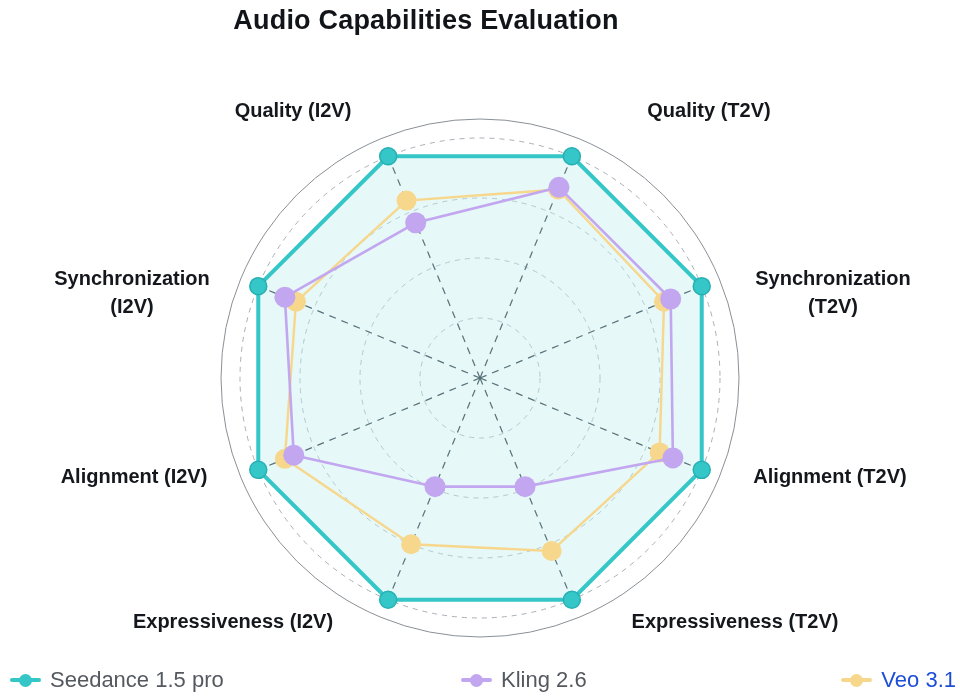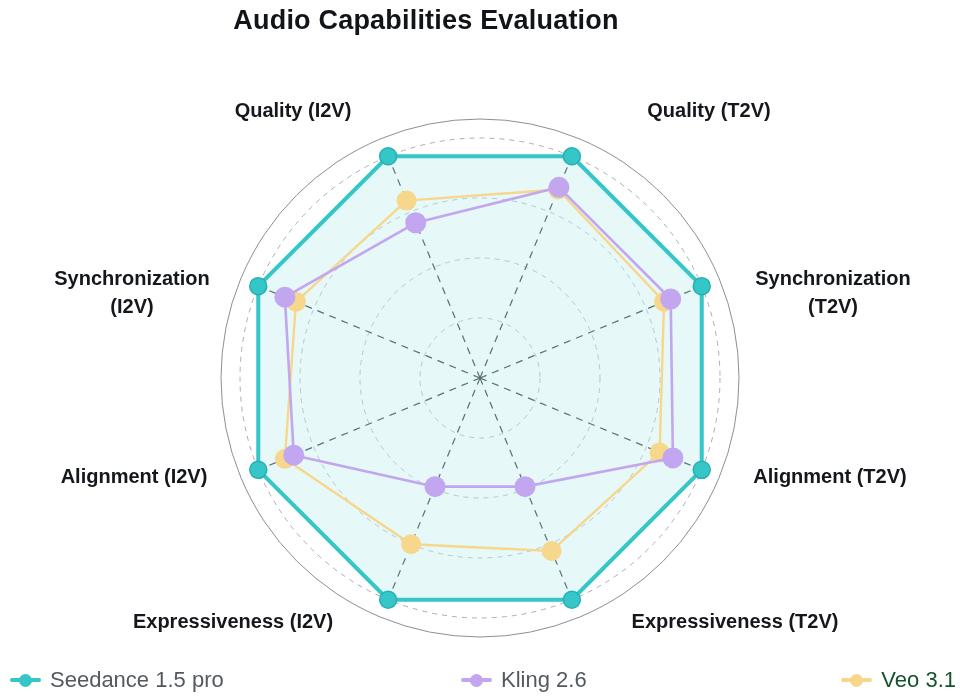--- a/index.html
+++ b/index.html
@@ -86,20 +86,20 @@
     </span>
     <span>Seedance 1.5 pro</span>
   </div>
   <div class="legend-item" id="li1" style="color: rgb(84, 89, 95); text-align: right;">
     <span class="lm">
       <span class="lm-line" style="background: rgb(194, 166, 240);"></span>
         <span class="lm-dot" style="background: rgb(194, 166, 240);"></span>
     </span>
     <span>Kling 2.6</span>
   </div>
-  <div class="legend-item" id="li2" style="color: #14532d;">
+  <div class="legend-item" id="li2" style="color: #1d4ed8;">
     <span class="lm">
       <span class="lm-line" style="background: rgb(247, 215, 140);"></span>
         <span class="lm-dot" style="background: rgb(247, 215, 140);"></span>
     </span>
     <span>Veo 3.1</span>
   </div>
 </div>
 
 </body></html>

